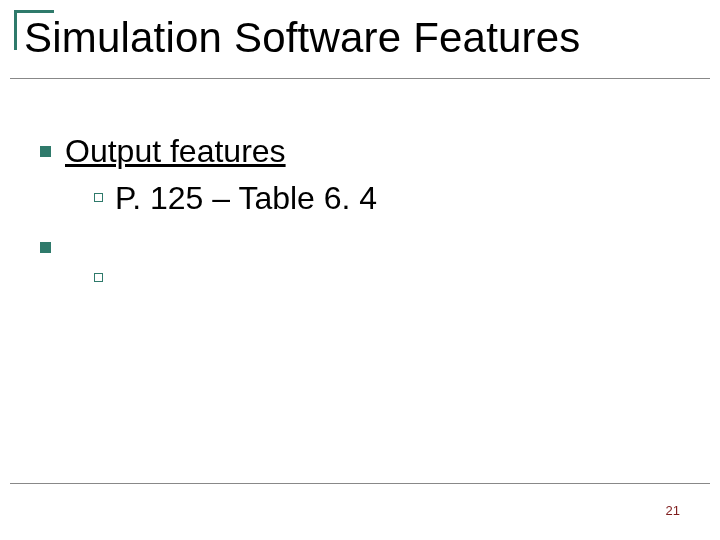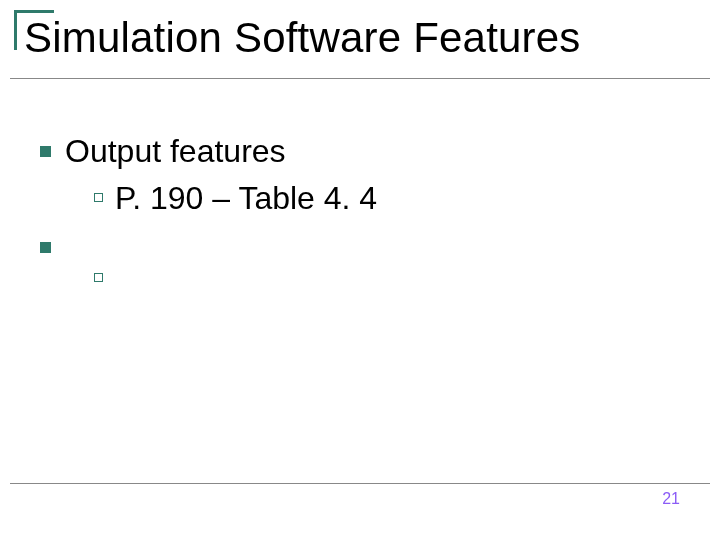--- a/index.html
+++ b/index.html
@@ -49,20 +49,21 @@
     top: 130px;
     left: 40px;
     right: 30px;
     font-size: 32px;
     line-height: 1.35;
   }
   .level1 {
     display: flex;
     align-items: flex-start;
     margin-bottom: 4px;
+    text-decoration: underline;
   }
   .level2 {
     display: flex;
     align-items: flex-start;
     margin-left: 54px;
     margin-bottom: 6px;
   }
   .bullet-square {
     display: inline-block;
     width: 11px;
@@ -84,43 +85,43 @@
   }
   .bottom-rule {
     position: absolute;
     bottom: 56px;
     left: 10px;
     right: 10px;
     border-bottom: 1.5px solid #888;
   }
   .page-num {
     position: absolute;
-    bottom: 32px;
+    bottom: 22px;
     right: 40px;
-    font-size: 16px;
-    color: #8b5cf6;
+    font-size: 13px;
+    color: #7f1d1d;
   }
 </style>
 </head>
 <body>
 
 <div class="slide">
   <div class="accent-corner"></div>
   <div class="title">Simulation Software Features</div>
   <div class="title-rule"></div>
 
   <div class="content">
 
     <div class="level1">
       <span class="bullet-square"></span>
       <span>Output features</span>
     </div>
     <div class="level2">
       <span class="bullet-square-small"></span>
-      <span>P. 190 – Table 4. 4</span>
+      <span>P. 125 – Table 6. 4</span>
     </div>
 
     <div class="level1">
       <span class="bullet-square"></span>
     </div>
     <div class="level2">
       <span class="bullet-square-small"></span>
     </div>
 
   </div>

